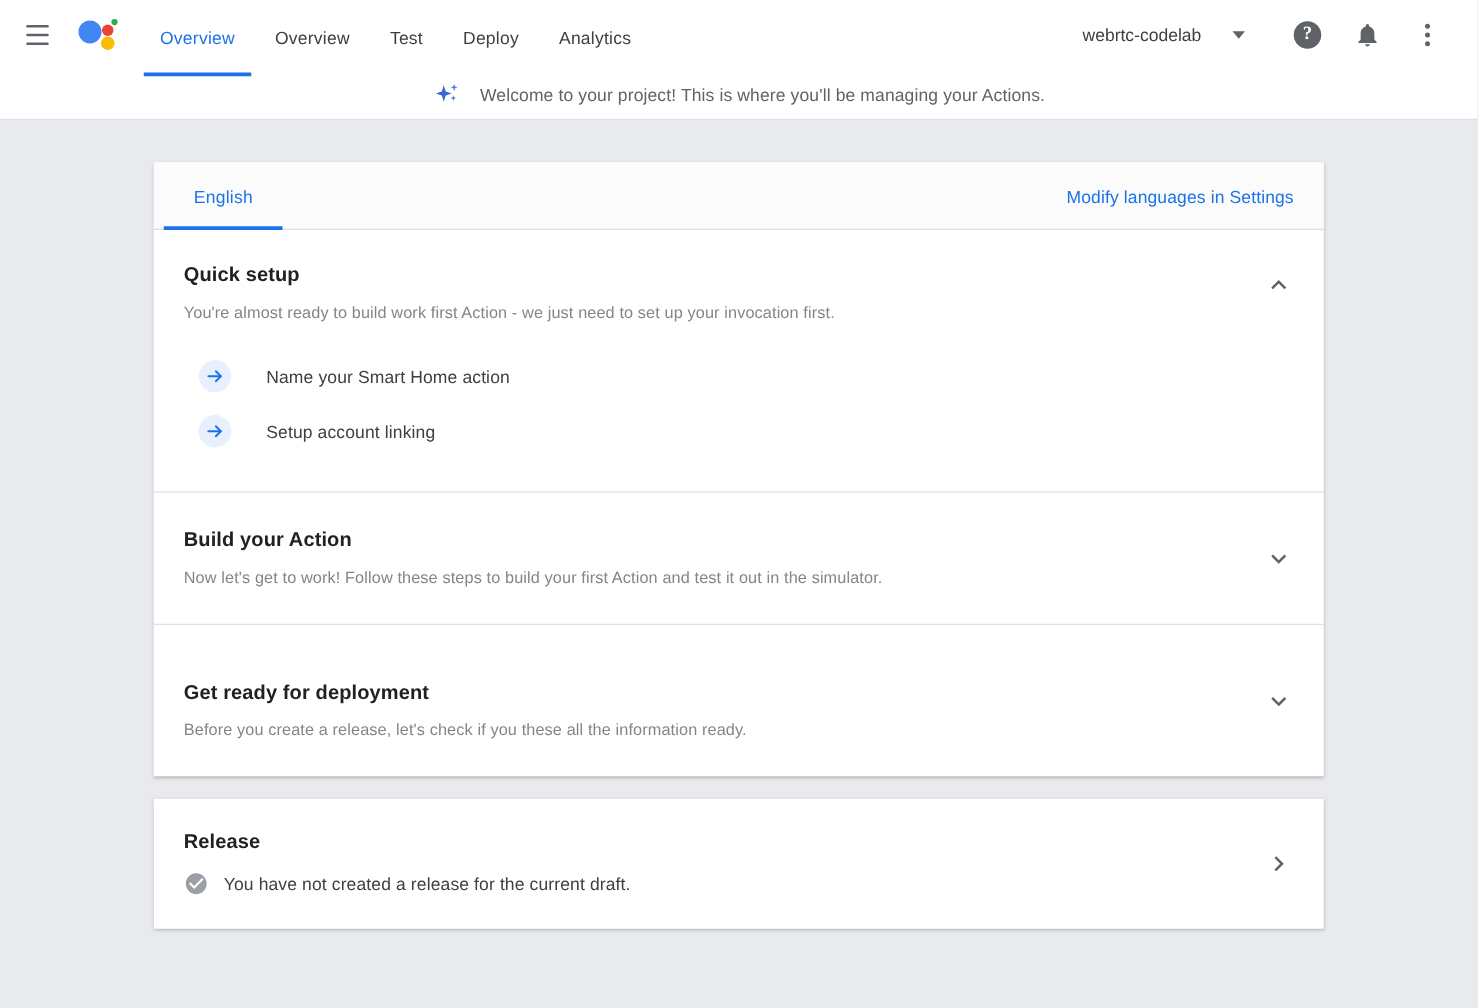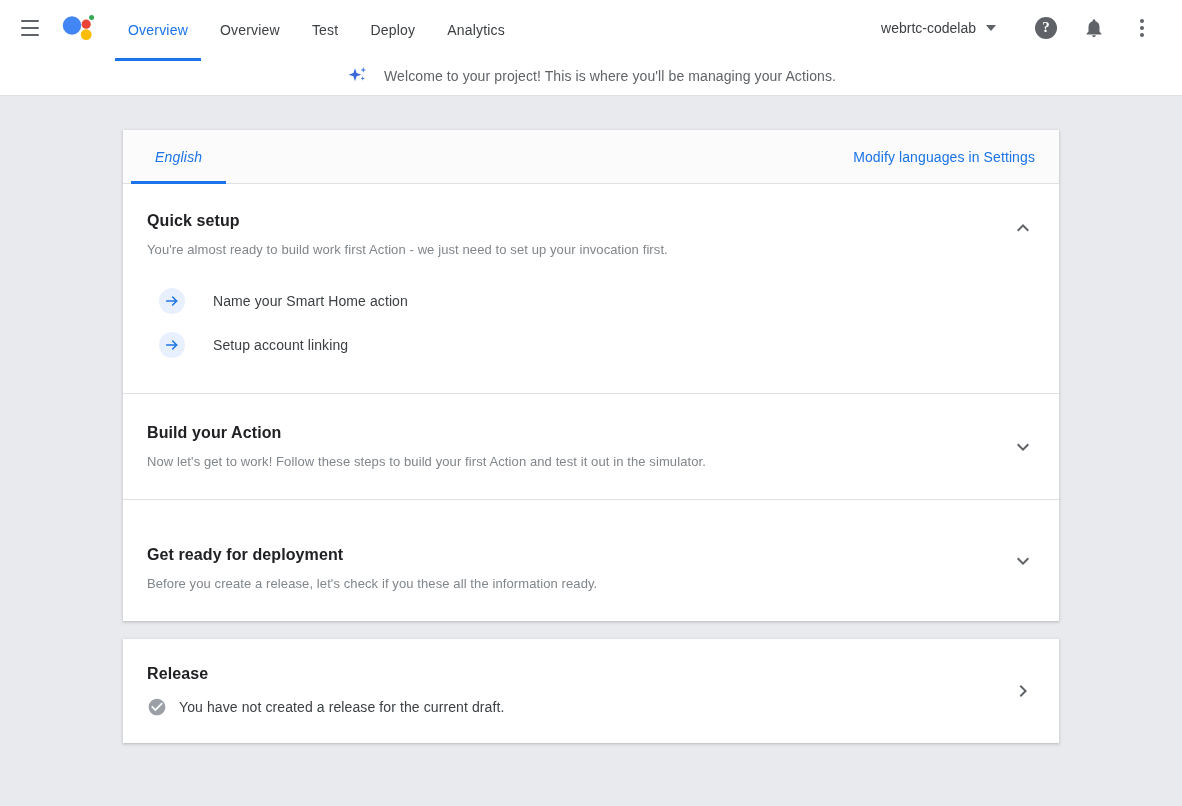--- a/index.html
+++ b/index.html
@@ -85,21 +85,21 @@
   .topbar-right {
     margin-left: auto;
     display: flex;
     align-items: center;
     gap: 0;
   }
 
   .project-chip {
     display: flex;
     align-items: center;
-    gap: 10px;
+    gap: 25px;
     font-size: 14px;
     color: #3c4043;
     cursor: pointer;
     padding: 6px 4px 6px 8px;
     white-space: nowrap;
   }
   .caret-down {
     width: 0; height: 0;
     border-left: 5px solid transparent;
     border-right: 5px solid transparent;
@@ -193,21 +193,20 @@
     color: #1a73e8;
     font-weight: 500;
     letter-spacing: .2px;
     height: 54px;
     display: flex;
     align-items: center;
     padding: 0 24px;
     margin-left: 8px;
     position: relative;
     cursor: pointer;
-    font-style: italic;
   }
   .lang-tab::after {
     content: "";
     position: absolute;
     left: 0; right: 0; bottom: 0;
     height: 3px;
     background: #1a73e8;
   }
   .modify-link {
     font-size: 14px;

